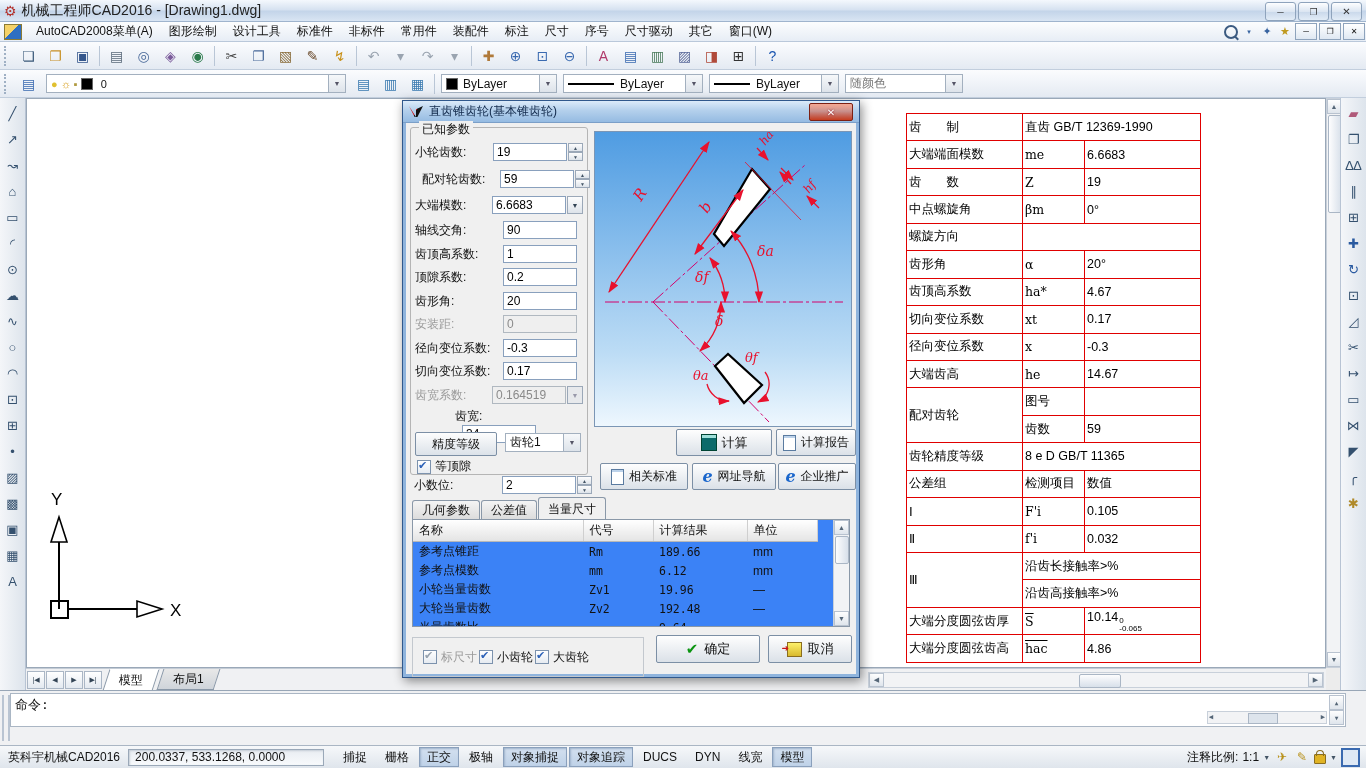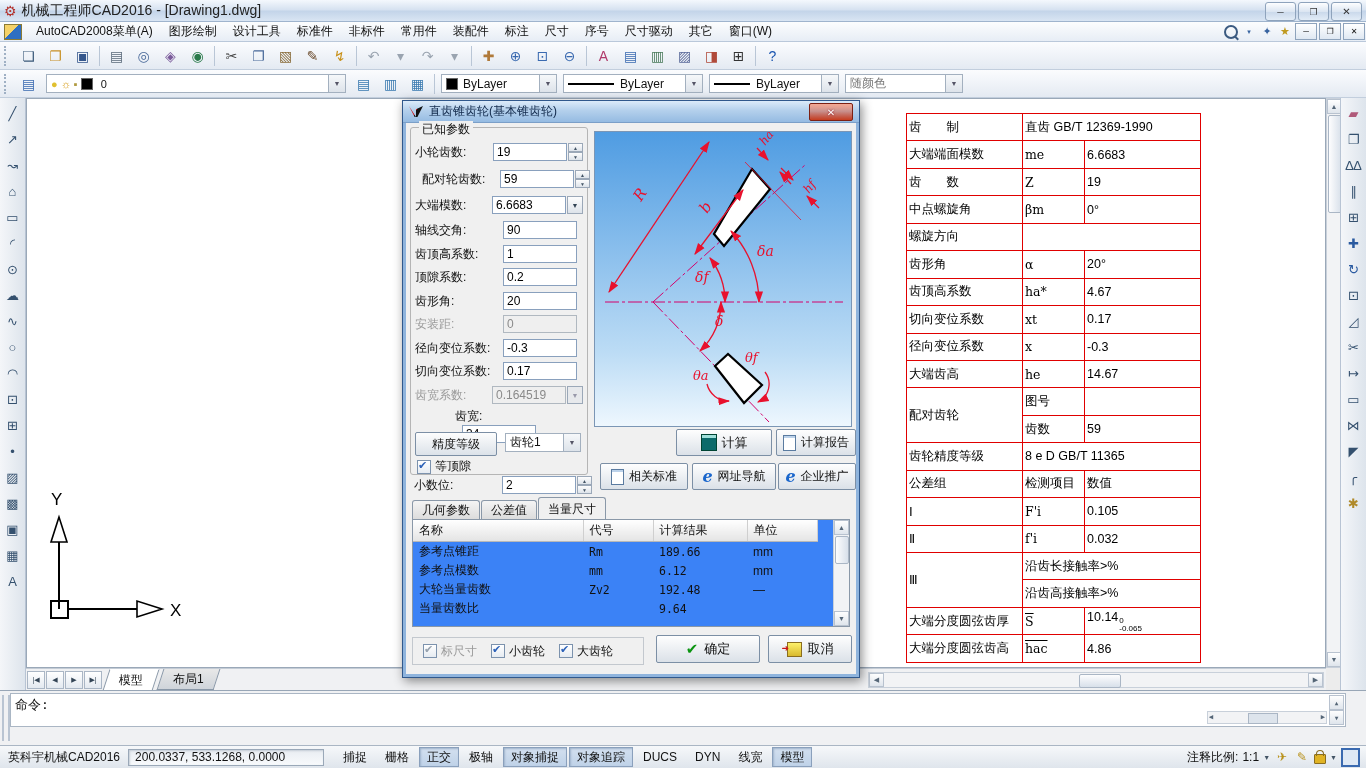--- a/index.html
+++ b/index.html
@@ -128,22 +128,22 @@
   .dtab{height:17px;padding:1px 9px 0;border:1px solid #8a98a8;border-bottom:none;border-radius:3px 3px 0 0;
      background:linear-gradient(#f4f4f4,#dcdcdc);margin-right:1px;display:flex;align-items:center;}
   .dtab.act{height:20px;background:#f0f0f0;position:relative;z-index:2;}
   .rtbl{position:absolute;left:4px;top:396px;width:438px;height:108px;border:1px solid #8a98a8;background:#3b82f6;box-sizing:border-box;overflow:hidden;}
   .rtbl table{border-collapse:collapse;width:404px;table-layout:fixed;font-size:12px;}
   .rtbl th{background:linear-gradient(#ffffff,#e4e4e4);border-right:1px solid #cfcfcf;border-bottom:1px solid #b8b8b8;
      font-weight:normal;text-align:left;padding:2px 6px;height:16px;}
   .rtbl td{padding:1px 6px;height:17px;white-space:nowrap;overflow:hidden;}
   .rvs{position:absolute;right:0;top:0;width:16px;height:100%;background:#f2f3f5;border-left:1px solid #c8d0da;box-sizing:border-box;}
   .code{font-family:"DejaVu Sans Mono",monospace;font-size:11.5px;}
-  .chkpanel{position:absolute;left:4px;top:514px;width:232px;height:28px;border:1px solid #c3c8ce;
-     display:flex;align-items:center;gap:14px;padding-left:10px;box-sizing:border-box;}
+  .chkpanel{position:absolute;left:4px;top:514px;width:232px;height:40px;border:1px solid #c3c8ce;
+     display:flex;align-items:center;gap:2px;padding-left:10px;box-sizing:border-box;}
   .okbtn,.cancelbtn{position:absolute;top:512px;height:26px;border:1px solid #7c8fa5;border-radius:2px;
      background:linear-gradient(#fefefe,#dbe1e8);display:flex;align-items:center;justify-content:center;gap:6px;font-size:13px;}
   .okbtn{left:248px;width:102px;}
   .cancelbtn{left:360px;width:82px;}
   .vmark{color:#0a9410;font-size:15px;font-weight:bold;}
   .door{width:13px;height:13px;background:linear-gradient(#fdf06a,#d9b92e);border:1px solid #8a6d1f;position:relative;}
   .door::after{content:"➜";position:absolute;left:-6px;top:0px;font-size:9px;color:#c81818;}
   .dimg{position:absolute;left:186px;top:8px;width:256px;height:294px;border:1px solid #7b96b5;}
   .abtn{position:absolute;height:25px;border:1px solid #7c8fa5;border-radius:2px;
      background:linear-gradient(#fefefe,#dbe1e8);display:flex;align-items:center;justify-content:center;gap:5px;font-size:13px;}
@@ -693,20 +693,26 @@
                   <td class="code">189.66</td>
                   <td>mm</td>
                 </tr>
                 <tr>
                   <td>参考点模数</td>
                   <td class="code">mm</td>
                   <td class="code">6.12</td>
                   <td>mm</td>
                 </tr>
                 <tr>
+                  <td>小轮当量齿数</td>
+                  <td class="code">Zv1</td>
+                  <td class="code">19.96</td>
+                  <td>—</td>
+                </tr>
+                <tr>
                   <td>大轮当量齿数</td>
                   <td class="code">Zv2</td>
                   <td class="code">192.48</td>
                   <td>—</td>
                 </tr>
                 <tr>
                   <td>当量齿数比</td>
                   <td class="code"></td>
                   <td class="code">9.64</td>
                   <td></td>

